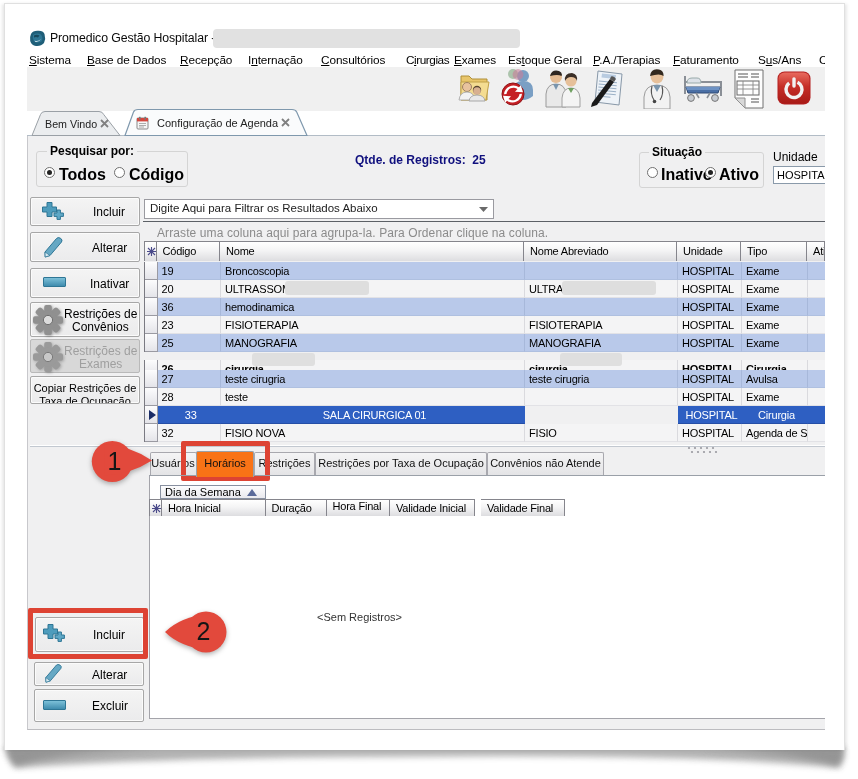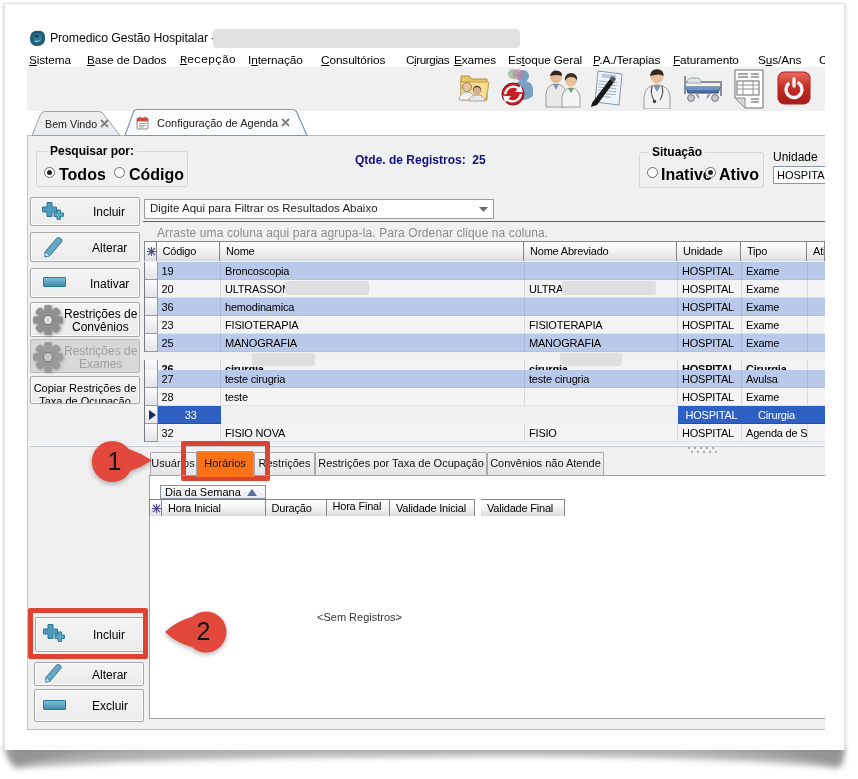--- a/index.html
+++ b/index.html
@@ -62,21 +62,21 @@
       <path d="M2,4 Q4,0.5 9,0.8 Q14,0.5 15.5,4 Q17,8.5 15,13 Q12,16.5 7,16 Q2.5,15.5 1.2,11 Q0.5,7 2,4Z" fill="#1f5e78"></path>
       <path d="M4,5 Q8,2.5 12,4.5 Q14.5,8 12.5,11.5 Q8,13.5 5,11.5 Q3,8.5 4,5Z" fill="#2e7694"></path>
       <path d="M5.5,10.5 Q9,12 12,9 Q10,12.5 6.5,12 Z" fill="#cfe3ea"></path>
       <path d="M5,5.5 Q7.5,4 10.5,5.5 L9,7.5 Q7,6.5 5,7.5Z" fill="#17485c"></path>
     </svg>
     <div class="abs" style="left:50px;top:31px;font-size:12.3px;letter-spacing:-0.1px;color:#0a0a0a;white-space:pre;">Promedico Gestão Hospitalar - </div>
     <div class="blur" style="left:213px;top:29px;width:307px;height:19px;"></div>
 
     <div class="menu abs" style="left:29px;top:53px;"><u>S</u>istema</div>
     <div class="menu abs" style="left:87px;top:53px;"><u>B</u>ase de Dados</div>
-    <div class="menu abs" style="left:180px;top:53px;font-family:Liberation Mono, monospace;"><u>R</u>ecepção</div>
+    <div class="menu abs" style="left:180px;top:53px;"><u>R</u>ecepção</div>
     <div class="menu abs" style="left:248px;top:53px;">I<u>n</u>ternação</div>
     <div class="menu abs" style="left:321px;top:53px;"><u>C</u>onsultórios</div>
     <div class="menu abs" style="left:406px;top:53px;letter-spacing:-0.45px;">C<u>i</u>rurgias</div>
     <div class="menu abs" style="left:454px;top:53px;"><u>E</u>xames</div>
     <div class="menu abs" style="left:508px;top:53px;">Es<u>t</u>oque Geral</div>
     <div class="menu abs" style="left:593px;top:53px;"><u>P</u>.A./Terapias</div>
     <div class="menu abs" style="left:673px;top:53px;"><u>F</u>aturamento</div>
     <div class="menu abs" style="left:758px;top:53px;">S<u>u</u>s/Ans</div>
     <div class="menu abs" style="left:819px;top:53px;">C</div>
 
@@ -347,20 +347,21 @@
             <div class="c k3"></div>
             <div class="c k4">HOSPITAL</div>
             <div class="c k5">Exame</div>
             <div class="c k6"></div>
           </div>
         <div class="row rs" style="top:405.5px;text-align:center;">
             <div class="sel"><svg width="7" height="10" viewBox="0 0 7 10" style="margin:4px 0 0 3px">
                 <path d="M0,0 L7,5 L0,10 Z" fill="#1a2c66"></path>
               </svg></div>
             <div class="c k1">33</div>
+            <div class="c k2">SALA CIRURGICA 01</div>
             <div class="c k4">HOSPITAL</div>
             <div class="c k5">Cirurgia</div>
             <div class="c k6"></div>
           </div>
         <div class="row rw" style="top:423.5px;">
             <div class="sel"></div>
             <div class="c k1">32</div>
             <div class="c k2">FISIO NOVA</div>
             <div class="c k3">FISIO</div>
             <div class="c k4">HOSPITAL</div>

